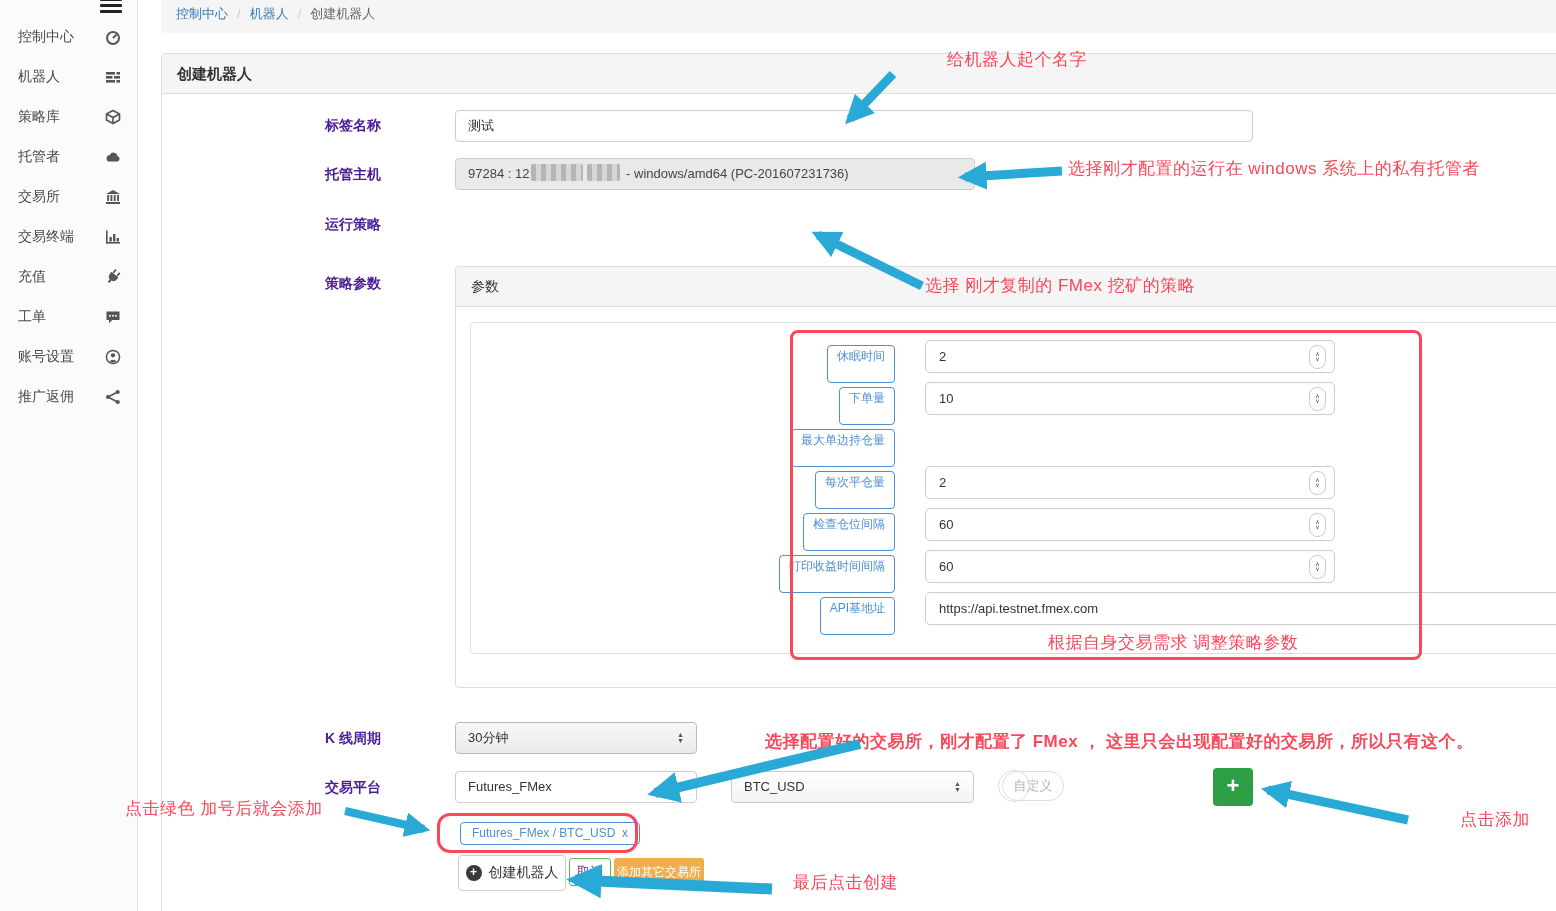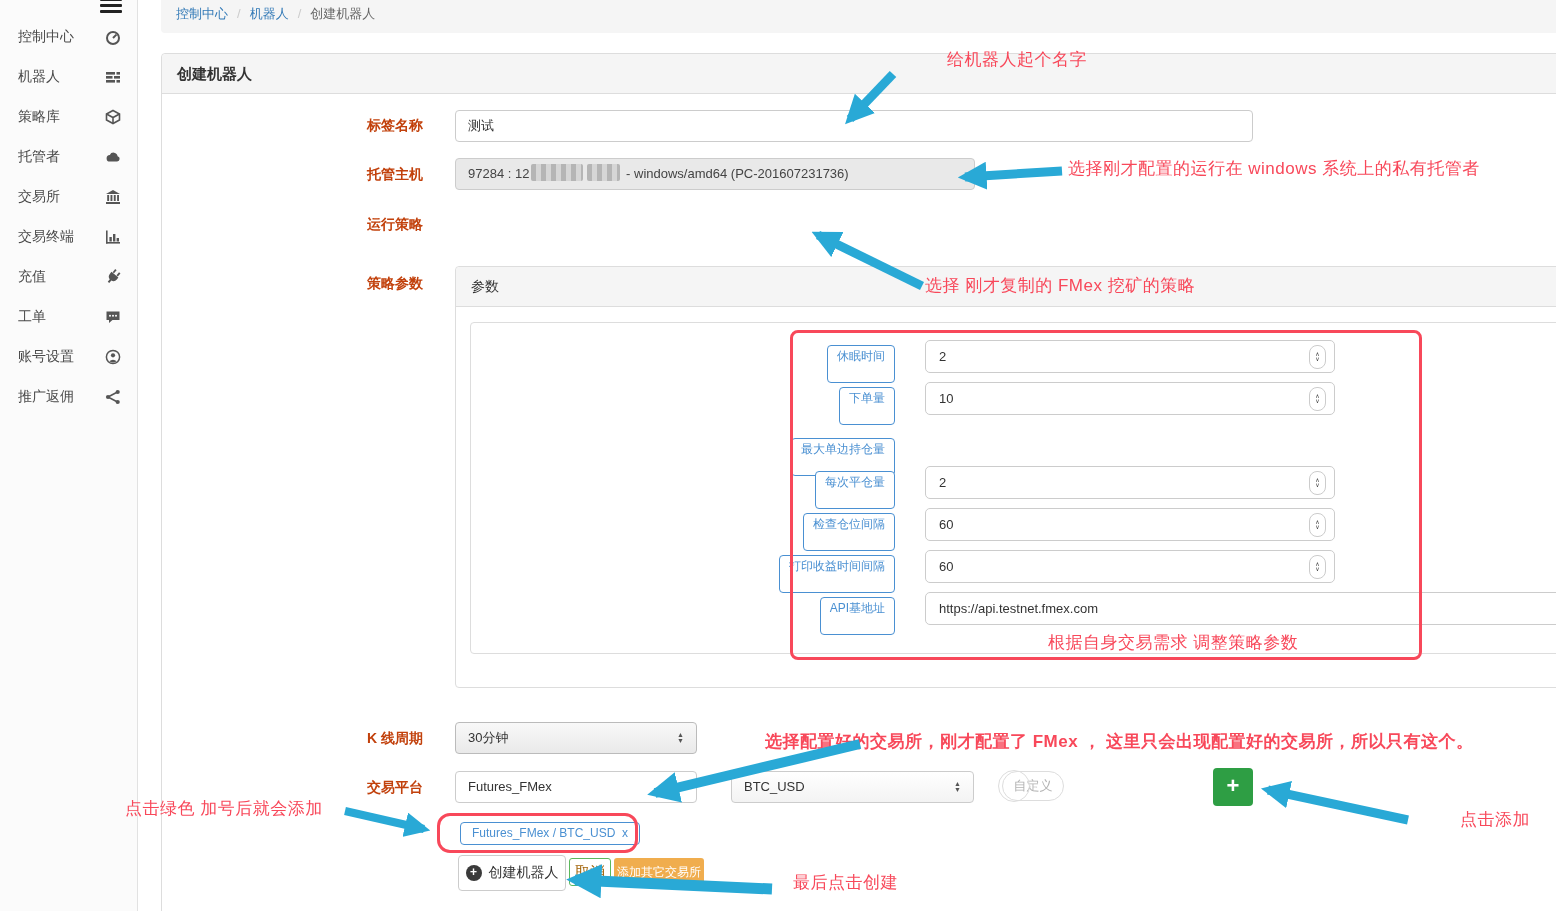--- a/index.html
+++ b/index.html
@@ -20,21 +20,21 @@
               display:flex;align-items:center;padding-left:15px;box-sizing:border-box;font-size:13px;}
   .breadcrumb .lnk{color:#337ab7;cursor:pointer;}
   .breadcrumb .sep{color:#ccc;margin:0 9px;}
   .breadcrumb .cur{color:#666;}
 
   
   .panel{position:absolute;left:161px;top:53px;width:1420px;height:880px;border:1px solid #ddd;border-radius:4px 4px 0 0;background:#fff;box-sizing:border-box;}
   .panel-heading{height:39px;background:#f5f5f5;border-bottom:1px solid #ddd;line-height:39px;padding-left:15px;
                  font-size:15px;font-weight:bold;color:#333;border-radius:4px 4px 0 0;}
 
-  .form-label{position:absolute;left:283px;width:140px;text-align:right;font-size:14px;font-weight:bold;color:#c2410c;}
+  .form-label{position:absolute;left:283px;width:140px;text-align:center;font-size:14px;font-weight:bold;color:#4c1d95;}
 
   .tx-input{position:absolute;height:32px;border:1px solid #ccc;border-radius:4px;background:#fff;box-sizing:border-box;
             font-size:13px;color:#333;padding:0 12px;line-height:30px;font-family:"Liberation Sans","DejaVu Sans",sans-serif;}
   .sel-grey{background:#e9e9e9;color:#444;}
   .caret-dn{position:absolute;right:12px;top:50%;transform:translateY(-50%);font-size:8px;color:#444;}
   .updown{position:absolute;right:12px;top:50%;transform:translateY(-50%);display:flex;flex-direction:column;align-items:center;line-height:5px;}
   .updown span{font-size:7px;color:#555;display:block;height:6px;}
 
   .mosaic{display:inline-block;vertical-align:-3px;height:17px;border-radius:2px;margin:0 2px;
           background-image:repeating-linear-gradient(90deg,#b5b5b5 0 5px,#d6d6d6 5px 10px),
@@ -61,22 +61,22 @@
                box-sizing:border-box;color:#b3b3b3;font-size:13px;text-align:center;line-height:28px;background:#fff;}
   .pill-knob{position:absolute;left:-5px;top:-2px;width:32px;height:32px;border:1px solid #ddd;border-radius:50%;box-sizing:border-box;}
   .btn-plus{position:absolute;left:1213px;top:768px;width:40px;height:38px;background:#2e9e44;border-radius:4px;
             color:#fff;font-size:22px;font-weight:bold;text-align:center;line-height:36px;cursor:pointer;}
   .pair-tag{position:absolute;left:460px;top:822px;height:23px;border:1px solid #4a90d2;border-radius:4px;background:#fff;
             color:#4a90d2;font-size:12px;line-height:21px;padding:0 11px;box-sizing:border-box;white-space:nowrap;}
   .btn-create{position:absolute;left:458px;top:855px;width:108px;height:36px;border:1px solid #ccc;border-radius:4px;background:#fff;
               display:flex;align-items:center;justify-content:center;gap:7px;font-size:14px;color:#333;box-sizing:border-box;cursor:pointer;}
   .plus-circle{width:16px;height:16px;border-radius:50%;background:#3a3a3a;color:#fff;font-size:12px;font-weight:bold;
                text-align:center;line-height:15px;flex:0 0 auto;}
-  .btn-cancel{position:absolute;left:569px;top:858px;width:42px;height:28px;border:1px solid #5cb85c;color:#a16207;border-radius:3px;
-              background:#fff;font-size:15px;text-align:center;line-height:26px;box-sizing:border-box;cursor:pointer;}
+  .btn-cancel{position:absolute;left:569px;top:858px;width:42px;height:28px;border:1px solid #5cb85c;color:#701a75;border-radius:3px;
+              background:#fff;font-size:13px;text-align:center;line-height:26px;box-sizing:border-box;cursor:pointer;}
   .btn-orange{position:absolute;left:614px;top:858px;width:90px;height:28px;background:#f0ad4e;color:#fff;border-radius:3px;
               font-size:12px;text-align:center;line-height:28px;cursor:pointer;}
 
   .arrows{position:absolute;left:0;top:0;width:1556px;height:911px;z-index:60;pointer-events:none;}
 </style>
 </head>
 <body>
 
 <div class="stage">
 
@@ -230,21 +230,21 @@
 
   <div class="param-badge" style="top:387px">下单量</div>
   <div class="param-input" style="top:382px;width:410px">
     <span>10</span>
     <span class="spinner">
         <span>∧</span>
         <span>∨</span>
       </span>
   </div>
 
-  <div class="param-badge" style="top:438px">最大单边持仓量</div>
+  <div class="param-badge" style="top:429px">最大单边持仓量</div>
 
   <div class="param-badge" style="top:471px">每次平仓量</div>
   <div class="param-input" style="top:466px;width:410px">
     <span>2</span>
     <span class="spinner">
         <span>∧</span>
         <span>∨</span>
       </span>
   </div>
 

